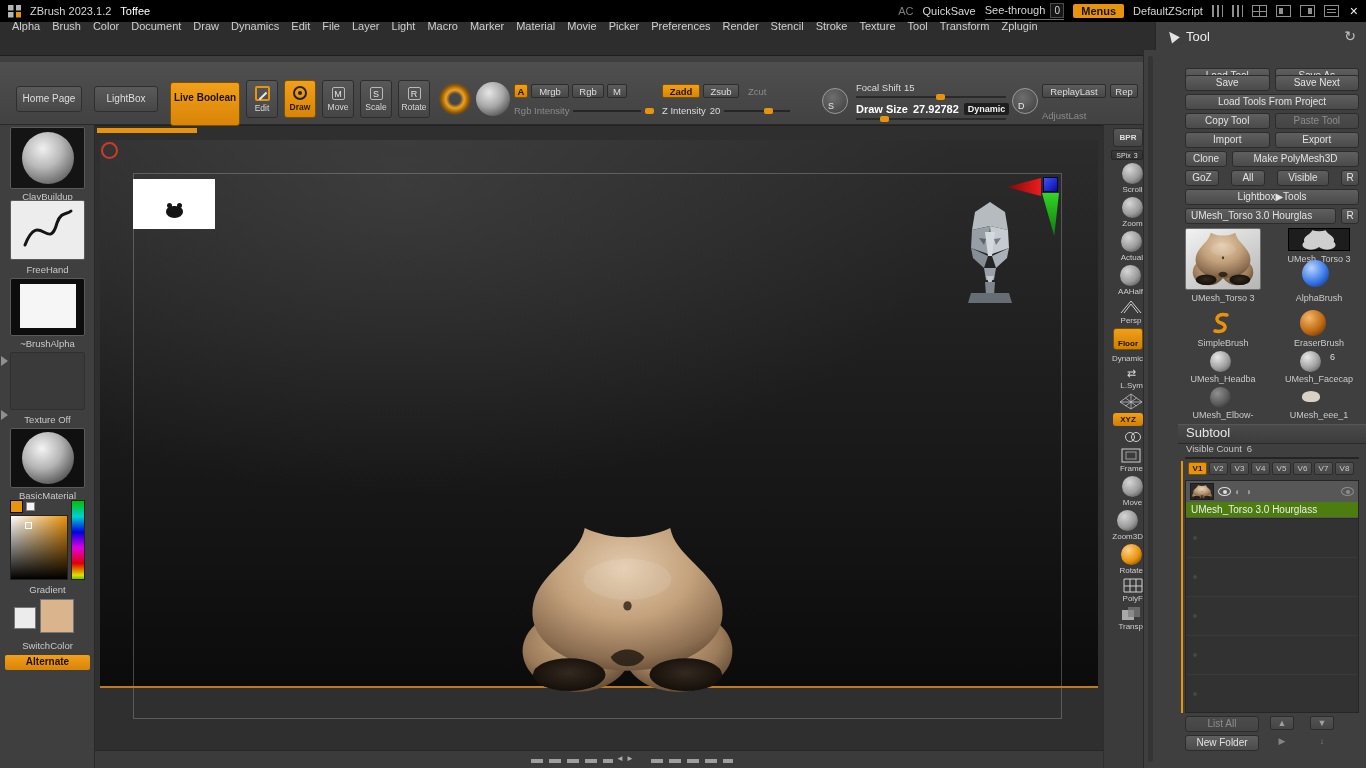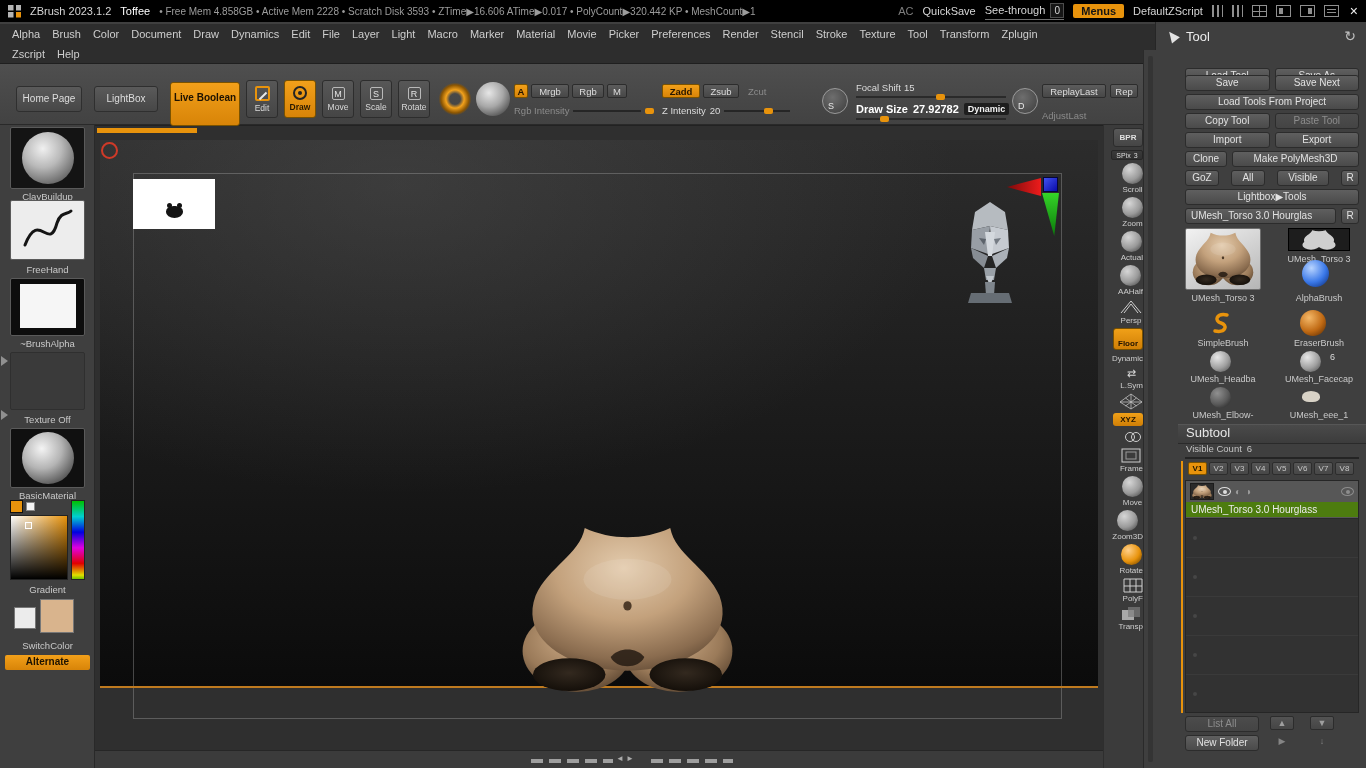--- a/index.html
+++ b/index.html
@@ -23,21 +23,21 @@
 .menus-btn{background:#e8930c;color:#141414;font-weight:bold;font-size:11px;padding:1px 8px;border-radius:2px}
 .tb-icon{width:15px;height:12px;border:1px solid #8f8f8f;position:relative;flex:0 0 auto}
 .i-sliders{border:none;width:11px;background:repeating-linear-gradient(90deg,#8f8f8f 0 2px,transparent 2px 5px)}
 .i-grid{background:linear-gradient(#8f8f8f,#8f8f8f) 50% 0/1px 100% no-repeat,linear-gradient(#8f8f8f,#8f8f8f) 0 50%/100% 1px no-repeat}
 .i-win::after{content:"";position:absolute;left:2px;top:2px;right:7px;bottom:2px;background:#8f8f8f}
 .i-win2::after{content:"";position:absolute;left:7px;top:2px;right:2px;bottom:2px;background:#8f8f8f}
 .i-doc::after{content:"";position:absolute;left:2px;top:3px;right:2px;height:1px;background:#8f8f8f;box-shadow:0 3px 0 #8f8f8f}
 .tb-close{color:#efefef;font-size:14px;line-height:14px;margin-left:2px}
 
 
-.menubar{position:absolute;left:0;top:24px;width:1366px;height:40px;background:#2d2d2d;border-bottom:1px solid #1f1f1f;z-index:5}
+.menubar{position:absolute;left:0;top:16px;width:1366px;height:40px;background:#2d2d2d;border-bottom:1px solid #1f1f1f;z-index:5}
 .menu-row{display:flex;height:20px;align-items:center;padding-left:6px}
 .menu-item{padding:0 6px;font-size:11px;color:#cecece;white-space:nowrap}
 
 
 .tool-header{position:absolute;left:1155px;top:22px;width:211px;height:28px;background:#3f3f3f;border-left:1px solid #262626;display:flex;align-items:center;padding:0 10px;gap:10px;z-index:20}
 .hand-icon{width:0;height:0;border:5px solid transparent;border-bottom:11px solid #e3e3e3;transform:rotate(-38deg);margin-top:-5px}
 .tool-header-title{font-size:13px;color:#ececec}
 .refresh{margin-left:auto;color:#c0c0c0;font-size:14px}
 
 
@@ -195,21 +195,20 @@
     </g>
   </defs>
 </svg>
 
 <div id="app">
 
   <div class="titlebar">
     <span class="logo"></span>
     <span>ZBrush 2023.1.2</span>
     <span class="tb-proj">Toffee</span>
-    <span class="tb-stats">• Free Mem 4.858GB  • Active Mem 2228  • Scratch Disk 3593  • ZTime▶16.606 ATime▶0.017  • PolyCount▶320.442 KP  • MeshCount▶1</span>
     <span class="tb-spacer"></span>
     <span class="tb-dim">AC</span>
     <span>QuickSave</span>
     <span class="seethrough">
       <span>See-through</span>
       <span class="st-val">0</span>
     </span>
     <span class="menus-btn">Menus</span>
     <span>DefaultZScript</span>
     <span class="tb-icon i-sliders"></span>
@@ -240,24 +239,20 @@
       <span class="menu-item">Picker</span>
       <span class="menu-item">Preferences</span>
       <span class="menu-item">Render</span>
       <span class="menu-item">Stencil</span>
       <span class="menu-item">Stroke</span>
       <span class="menu-item">Texture</span>
       <span class="menu-item">Tool</span>
       <span class="menu-item">Transform</span>
       <span class="menu-item">Zplugin</span>
     </div>
-    <div class="menu-row">
-      <span class="menu-item">Zscript</span>
-      <span class="menu-item">Help</span>
-    </div>
   </div>
 
   <div class="tool-header">
     <span class="hand-icon"></span>
     <span class="tool-header-title">Tool</span>
     <span class="refresh">↻</span>
   </div>
 
   <div class="topshelf">
     <div class="sbtn abs" style="left:16px;top:24px;width:66px;height:26px;line-height:24px">Home Page</div>

